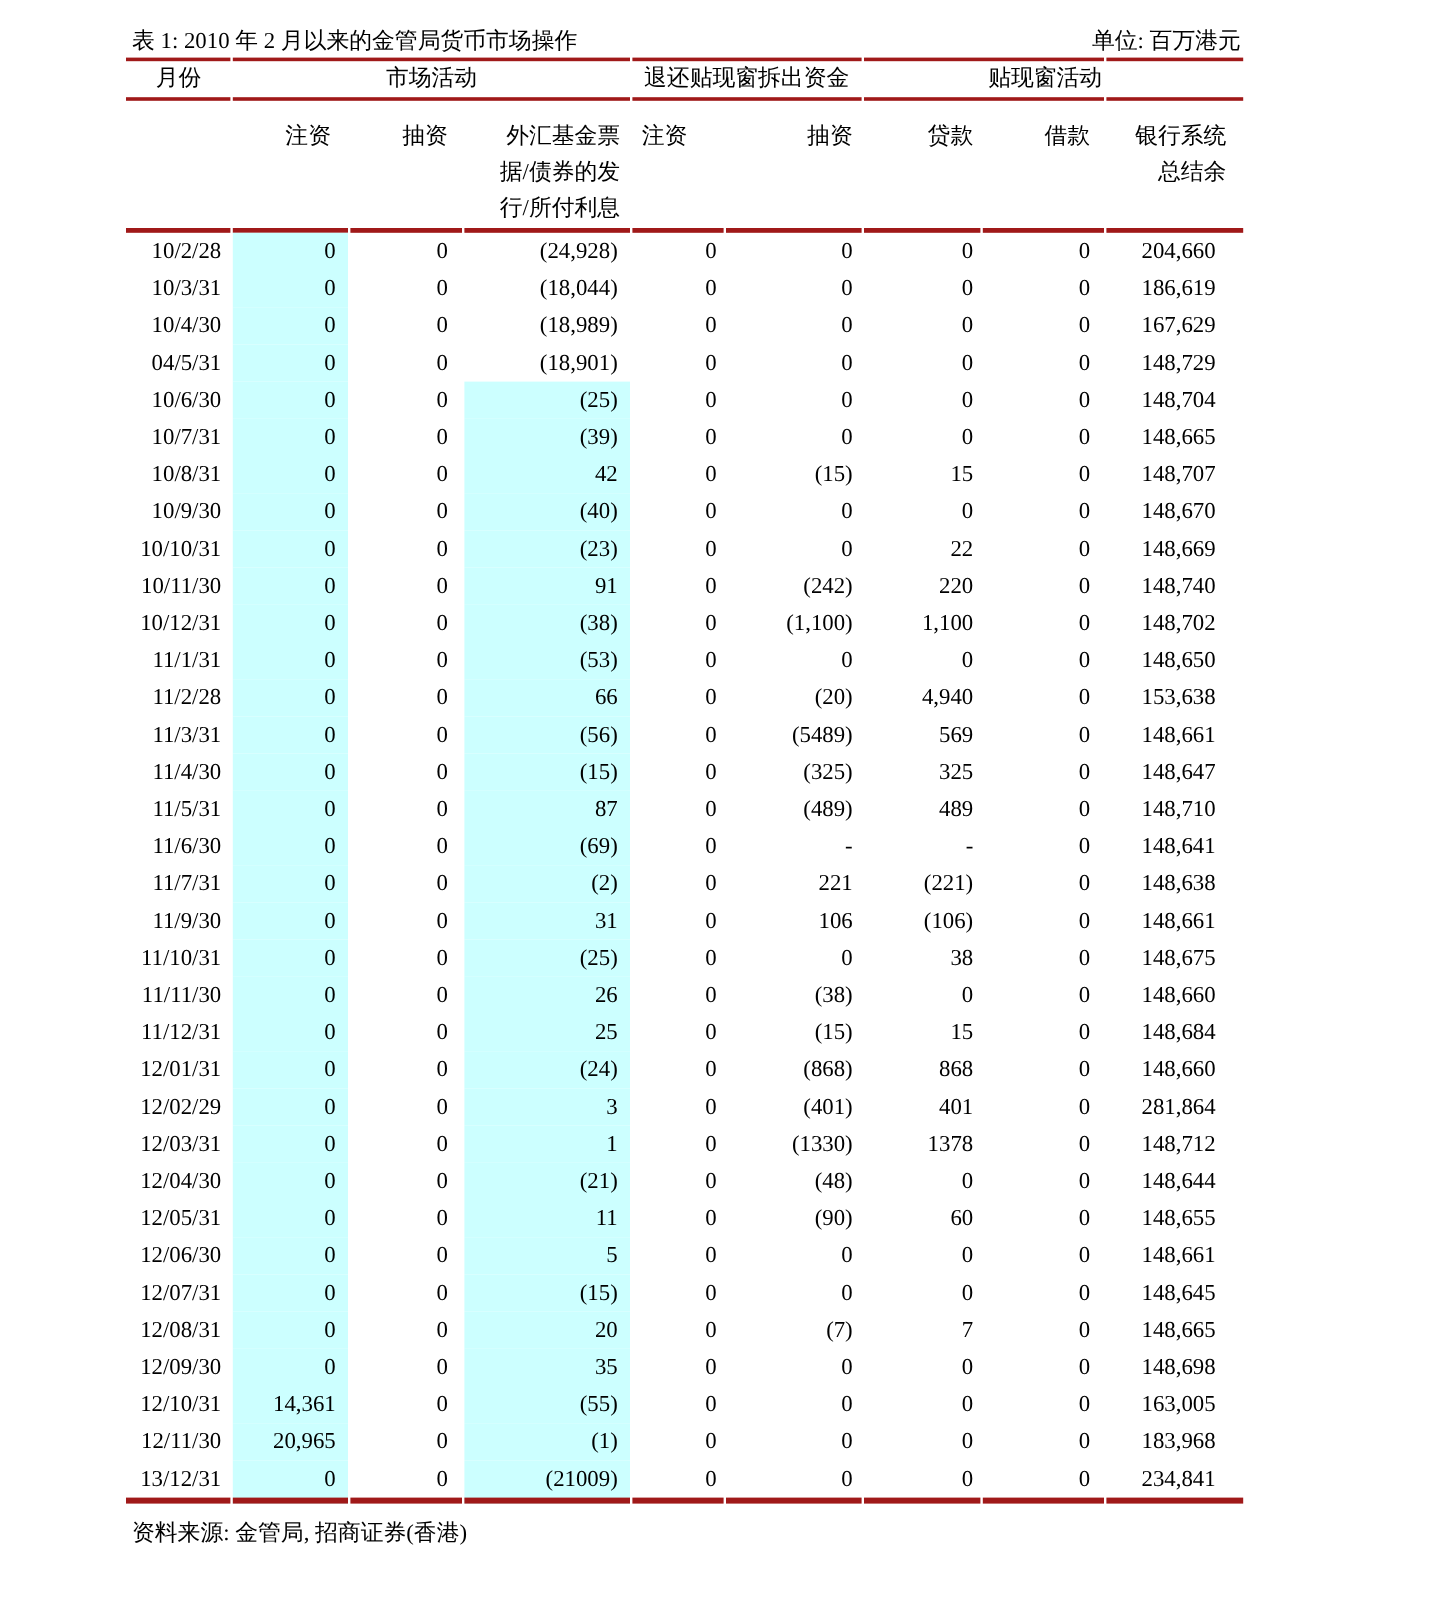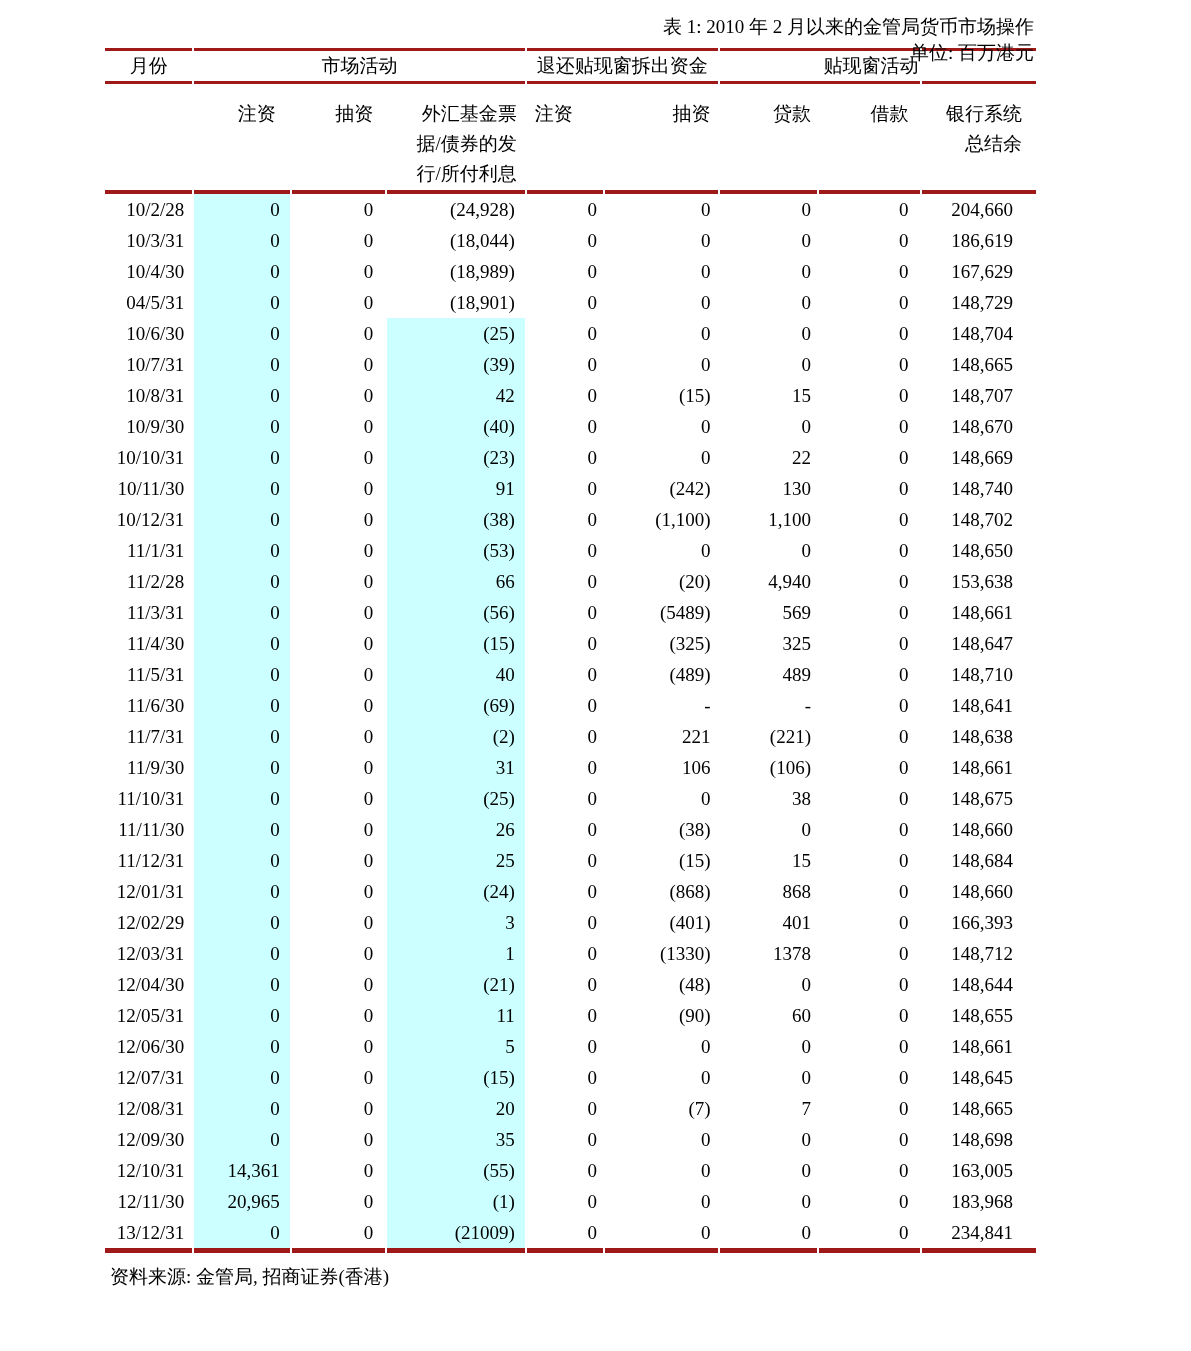--- a/index.html
+++ b/index.html
@@ -7,21 +7,21 @@
     background: #ffffff;
     width: 1191px; height: 1351px;
     font-family: "Liberation Serif", "DejaVu Serif", serif;
     color: #000000;
     overflow: hidden;
   }
   .page { width: 935px; margin: 14px 0 0 103px; }
 
   .title-row {
     display: flex; justify-content: space-between; align-items: flex-end;
-    height: 33px; font-size: 19px; padding: 0 4px 1px 7px; flex-direction: column;
+    height: 33px; font-size: 19px; padding: 0 4px 1px 7px;
   }
 
   table.data-table {
     border-collapse: separate;
     border-spacing: 2px 0;
     table-layout: fixed;
     width: 935px;
     font-size: 19px;
   }
   col.c0 { width: 87px; }
@@ -227,21 +227,21 @@
           <td class="c7">0</td>
           <td class="c8">148,669</td>
         </tr>
         <tr>
           <td class="c0">10/11/30</td>
           <td class="c1 hl">0</td>
           <td class="c2">0</td>
           <td class="c3 hl">91</td>
           <td class="c4">0</td>
           <td class="c5">(242)</td>
-          <td class="c6">130</td>
+          <td class="c6">220</td>
           <td class="c7">0</td>
           <td class="c8">148,740</td>
         </tr>
         <tr>
           <td class="c0">10/12/31</td>
           <td class="c1 hl">0</td>
           <td class="c2">0</td>
           <td class="c3 hl">(38)</td>
           <td class="c4">0</td>
           <td class="c5">(1,100)</td>
@@ -290,21 +290,21 @@
           <td class="c4">0</td>
           <td class="c5">(325)</td>
           <td class="c6">325</td>
           <td class="c7">0</td>
           <td class="c8">148,647</td>
         </tr>
         <tr>
           <td class="c0">11/5/31</td>
           <td class="c1 hl">0</td>
           <td class="c2">0</td>
-          <td class="c3 hl">40</td>
+          <td class="c3 hl">87</td>
           <td class="c4">0</td>
           <td class="c5">(489)</td>
           <td class="c6">489</td>
           <td class="c7">0</td>
           <td class="c8">148,710</td>
         </tr>
         <tr>
           <td class="c0">11/6/30</td>
           <td class="c1 hl">0</td>
           <td class="c2">0</td>
@@ -383,21 +383,21 @@
         </tr>
         <tr>
           <td class="c0">12/02/29</td>
           <td class="c1 hl">0</td>
           <td class="c2">0</td>
           <td class="c3 hl">3</td>
           <td class="c4">0</td>
           <td class="c5">(401)</td>
           <td class="c6">401</td>
           <td class="c7">0</td>
-          <td class="c8">166,393</td>
+          <td class="c8">281,864</td>
         </tr>
         <tr>
           <td class="c0">12/03/31</td>
           <td class="c1 hl">0</td>
           <td class="c2">0</td>
           <td class="c3 hl">1</td>
           <td class="c4">0</td>
           <td class="c5">(1330)</td>
           <td class="c6">1378</td>
           <td class="c7">0</td>

